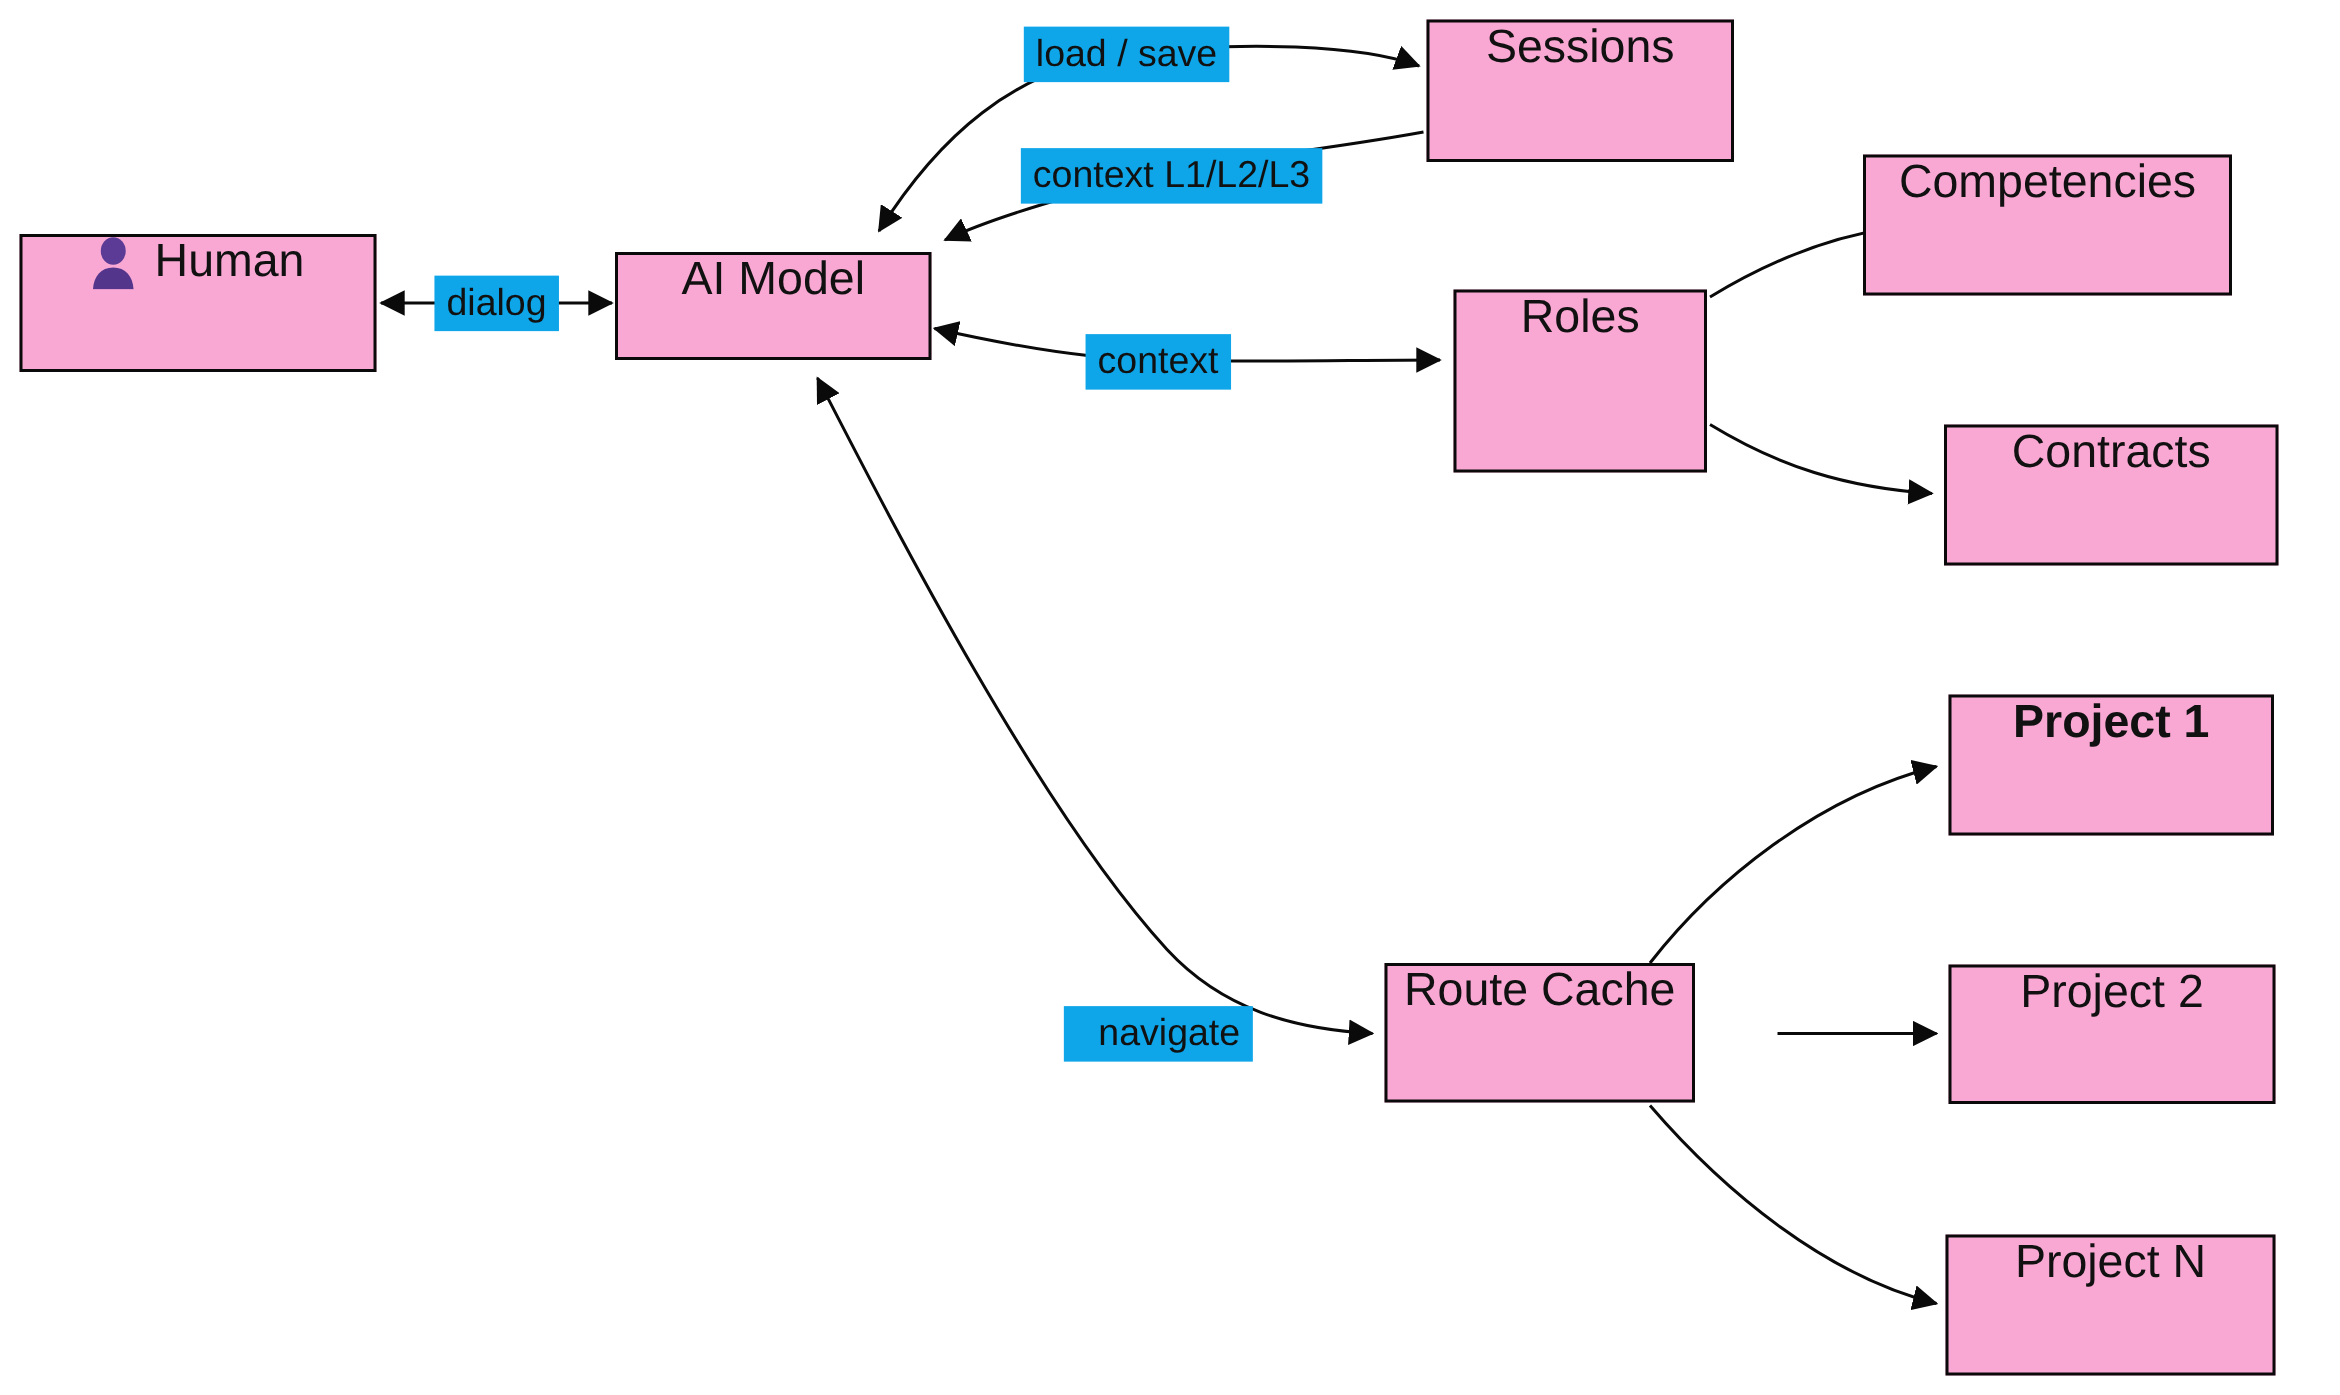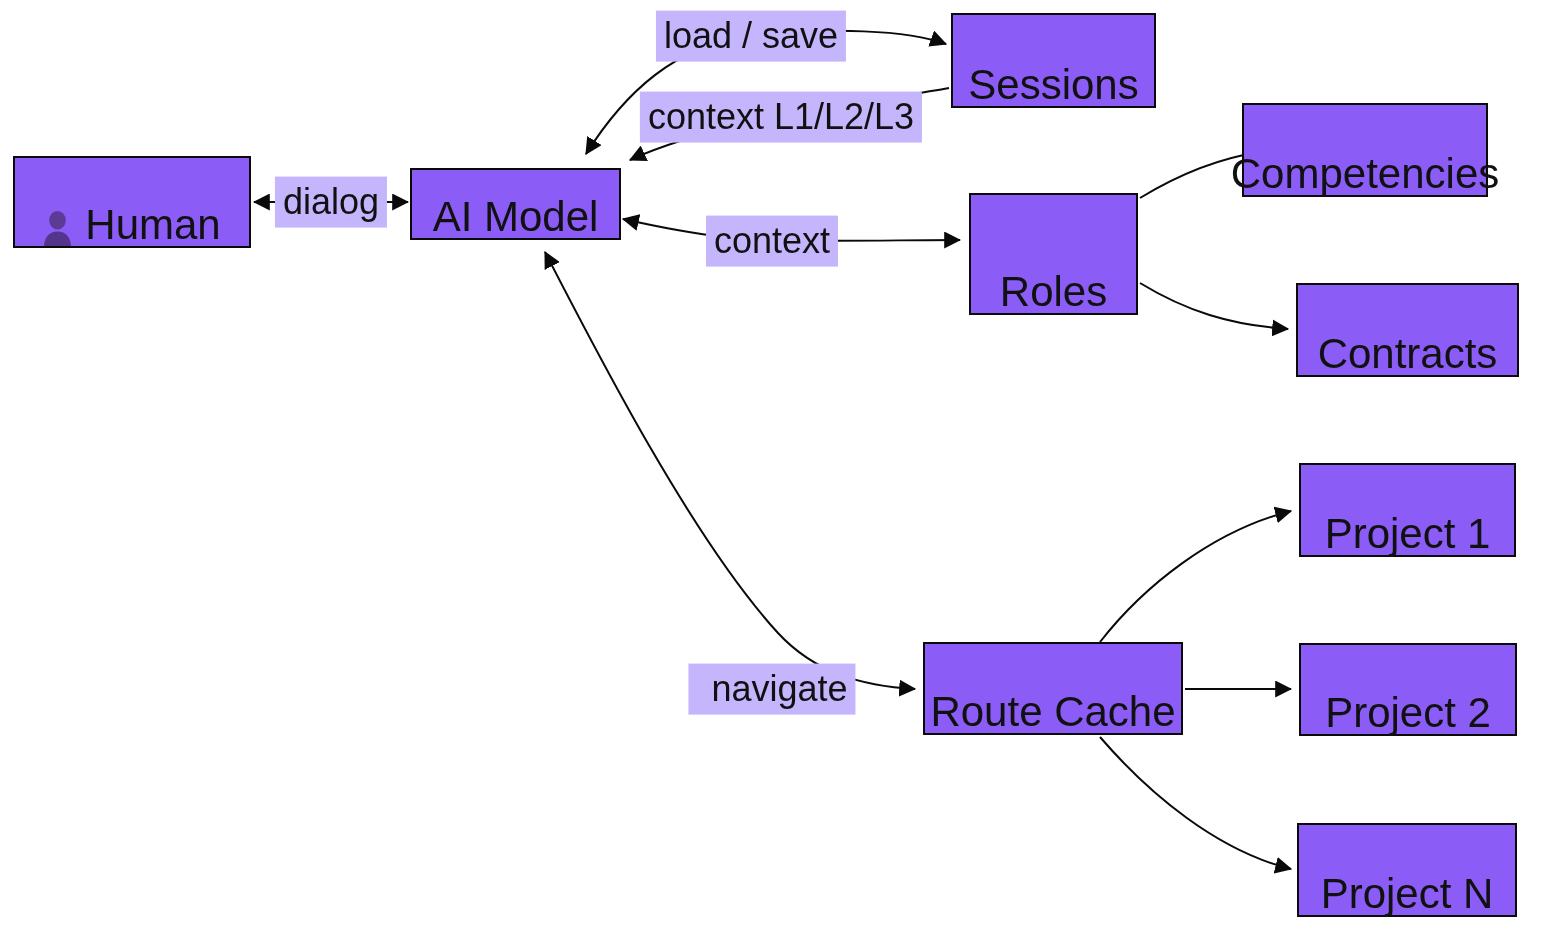--- a/index.html
+++ b/index.html
@@ -4,28 +4,28 @@
 <style>
   html,body{margin:0;padding:0;}
   body{
     width:1560px;height:930px;position:relative;overflow:hidden;
     background:#ffffff;color:#111111;
     font-family:"Liberation Sans","DejaVu Sans",sans-serif;
   }
   #edge-layer{position:absolute;left:0;top:0;width:1560px;height:930px;}
   .node{
     position:absolute;box-sizing:border-box;
-    background:#8b5cf6;border:2px solid #0a0a0a;
-    display:flex;align-items:flex-end;justify-content:center;gap:13px;
-    font-size:42px;line-height:1;color:#111111;white-space:nowrap;
+    background:#f9a8d4;border:2px solid #0a0a0a;
+    display:flex;align-items:flex-start;justify-content:center;gap:13px;
+    font-size:31px;line-height:1;color:#111111;white-space:nowrap;
   }
   .elabel{
     position:absolute;transform:translate(-50%,-50%);
-    background:#c4b5fd;color:#111111;
-    font-size:36px;line-height:1.3;padding:2px 8px;white-space:nowrap;
+    background:#0ea5e9;color:#111111;
+    font-size:25px;line-height:1.3;padding:2px 8px;white-space:nowrap;
   }
   .icon-wrap{display:flex;align-items:center;}
 </style>
 </head>
 <body>
 
 <svg id="edge-layer" viewBox="0 0 1560 930" xmlns="http://www.w3.org/2000/svg">
   <defs>
     <marker id="arrow" viewBox="0 0 10 10" refX="9.3" refY="5" markerWidth="8.5" markerHeight="8.5" orient="auto-start-reverse">
       <path d="M0,0 L10,5 L0,10 Z" fill="#0a0a0a"></path>
@@ -78,25 +78,25 @@
 </div>
 
 <div class="node" style="left:1242px;top:103px;width:246px;height:94px;">
   <span>Competencies</span>
 </div>
 
 <div class="node" style="left:1296px;top:283px;width:223px;height:94px;">
   <span>Contracts</span>
 </div>
 
-<div class="node" style="left:923px;top:642px;width:260px;height:93px;">
+<div class="node" style="left:923px;top:642px;width:207px;height:93px;">
   <span>Route Cache</span>
 </div>
 
-<div class="node" style="left:1299px;top:463px;width:217px;height:94px;">
+<div class="node" style="left:1299px;top:463px;width:217px;height:94px;font-weight:bold;">
   <span>Project 1</span>
 </div>
 
 <div class="node" style="left:1299px;top:643px;width:218px;height:93px;">
   <span>Project 2</span>
 </div>
 
 <div class="node" style="left:1297px;top:823px;width:220px;height:94px;">
   <span>Project N</span>
 </div>

